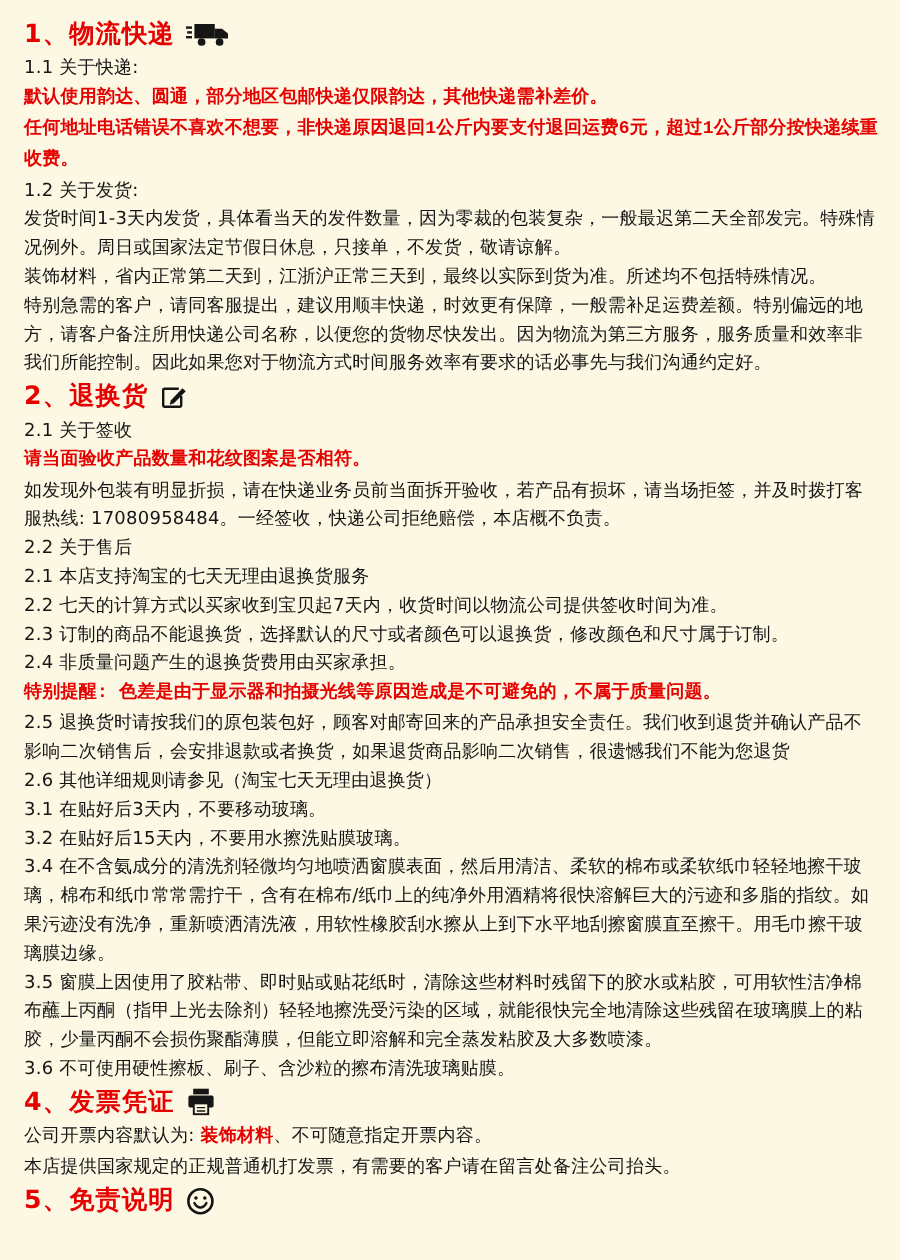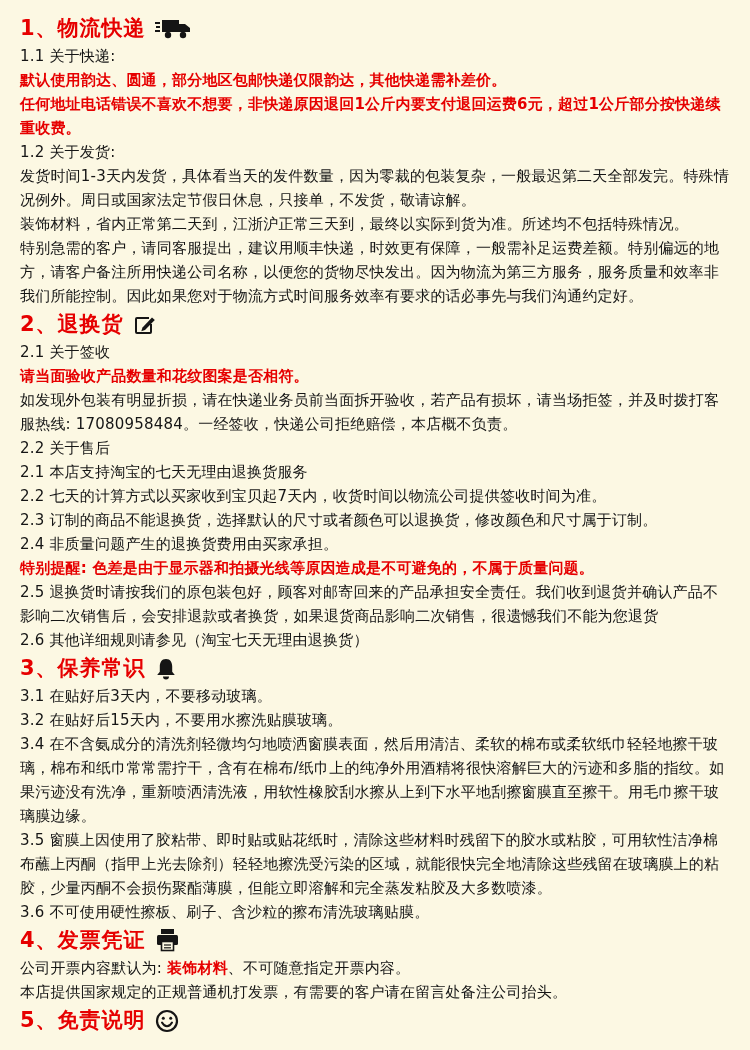--- a/index.html
+++ b/index.html
@@ -32,20 +32,21 @@
   .para {
     margin: 0;
     font-size: 15px;
     line-height: 24px;
     letter-spacing: 0.2px;
     word-break: break-all;
   }
   .seg-red {
     color: var(--accent, #e60000);
     font-weight: bold;
+    font-family: Liberation Mono, monospace;
   }
 </style>
 </head>
 <body>
 
 <div class="page">
   <div id="sections">
       <section class="section">
         <h2 class="section-title">
           <span>1、物流快递</span>
@@ -85,29 +86,20 @@
         <p class="para"><span>2.2 关于售后</span></p>
         <p class="para"><span>2.1 本店支持淘宝的七天无理由退换货服务</span></p>
         <p class="para"><span>2.2 七天的计算方式以买家收到宝贝起7天内，收货时间以物流公司提供签收时间为准。</span></p>
         <p class="para"><span>2.3 订制的商品不能退换货，选择默认的尺寸或者颜色可以退换货，修改颜色和尺寸属于订制。</span></p>
         <p class="para"><span>2.4 非质量问题产生的退换货费用由买家承担。</span></p>
         <p class="para"><span class="seg-red">特别提醒: 色差是由于显示器和拍摄光线等原因造成是不可避免的，不属于质量问题。</span></p>
         <p class="para"><span>2.5 退换货时请按我们的原包装包好，顾客对邮寄回来的产品承担安全责任。我们收到退货并确认产品不影响二次销售后，会安排退款或者换货，如果退货商品影响二次销售，很遗憾我们不能为您退货</span></p>
         <p class="para"><span>2.6 其他详细规则请参见（淘宝七天无理由退换货）</span></p>
       </section>
       <section class="section">
-        <h2 class="section-title">
-          <span>3、保养常识</span>
-          <span class="title-icon">
-            <svg width="22" height="24" viewBox="0 0 22 24">
-              <path d="M11 2C6.5 2 4.8 5.6 4.8 9.6v5.2L2.2 18h17.6l-2.6-3.2V9.6C17.2 5.6 15.5 2 11 2z" fill="#151515"></path>
-              <path d="M8 19.5a3 3 0 0 0 6 0z" fill="#151515"></path>
-            </svg>
-          </span>
-        </h2>
         <p class="para"><span>3.1 在贴好后3天内，不要移动玻璃。</span></p>
         <p class="para"><span>3.2 在贴好后15天内，不要用水擦洗贴膜玻璃。</span></p>
         <p class="para"><span>3.4 在不含氨成分的清洗剂轻微均匀地喷洒窗膜表面，然后用清洁、柔软的棉布或柔软纸巾轻轻地擦干玻璃，棉布和纸巾常常需拧干，含有在棉布/纸巾上的纯净外用酒精将很快溶解巨大的污迹和多脂的指纹。如果污迹没有洗净，重新喷洒清洗液，用软性橡胶刮水擦从上到下水平地刮擦窗膜直至擦干。用毛巾擦干玻璃膜边缘。</span></p>
         <p class="para"><span>3.5 窗膜上因使用了胶粘带、即时贴或贴花纸时，清除这些材料时残留下的胶水或粘胶，可用软性洁净棉布蘸上丙酮（指甲上光去除剂）轻轻地擦洗受污染的区域，就能很快完全地清除这些残留在玻璃膜上的粘胶，少量丙酮不会损伤聚酯薄膜，但能立即溶解和完全蒸发粘胶及大多数喷漆。</span></p>
         <p class="para"><span>3.6 不可使用硬性擦板、刷子、含沙粒的擦布清洗玻璃贴膜。</span></p>
       </section>
       <section class="section">
         <h2 class="section-title">
           <span>4、发票凭证</span>
           <span class="title-icon">

